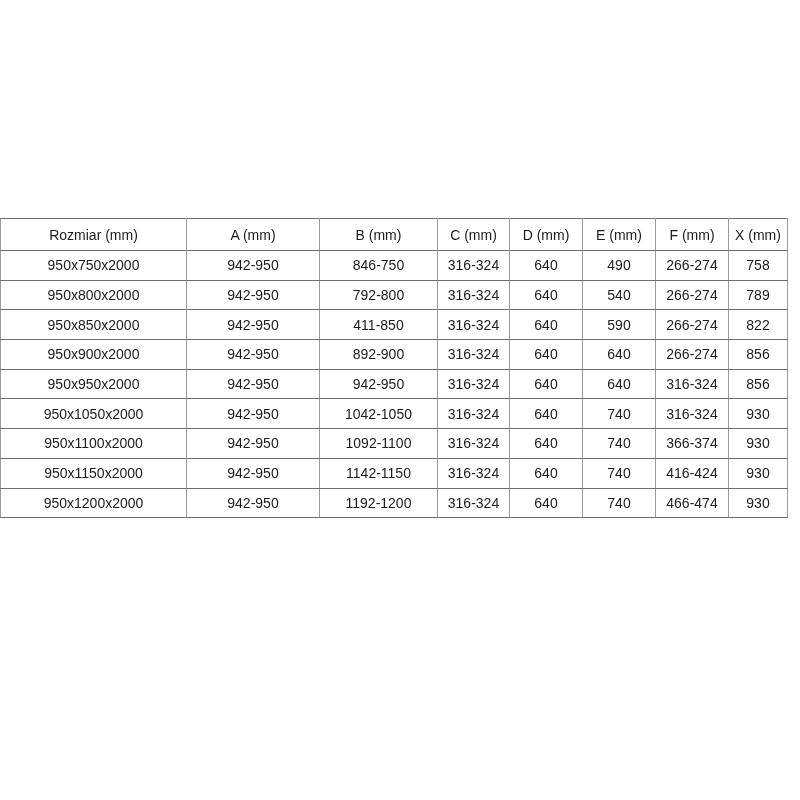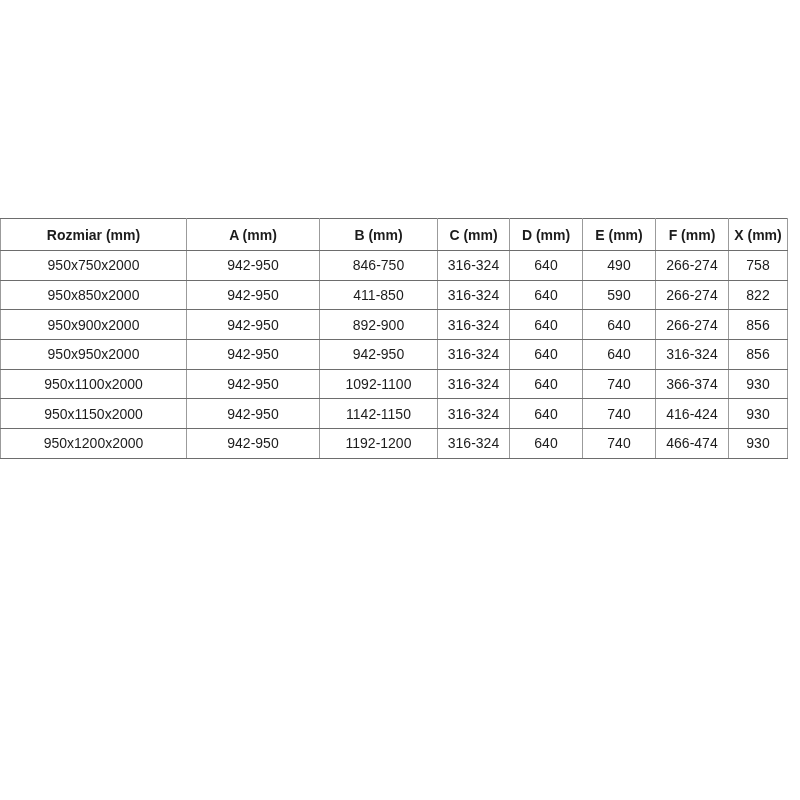--- a/index.html
+++ b/index.html
@@ -32,21 +32,21 @@
     text-align: center;
     vertical-align: middle;
     padding: 0;
     font-size: 14px;
     white-space: nowrap;
     overflow: hidden;
     background: #ffffff;
   }
   .dim-table thead th {
     height: 31px;
-    font-weight: bold;
+    font-weight: normal;
   }
   .dim-table tbody td {
     height: 28.7px;
     font-weight: normal;
   }
   col.c1 { width: 186px; }
   col.c2 { width: 133px; }
   col.c3 { width: 118px; }
   col.c4 { width: 72px; }
   col.c5 { width: 73px; }
@@ -86,20 +86,30 @@
           <td>950x750x2000</td>
           <td>942-950</td>
           <td>846-750</td>
           <td>316-324</td>
           <td>640</td>
           <td>490</td>
           <td>266-274</td>
           <td>758</td>
         </tr>
         <tr>
+          <td>950x800x2000</td>
+          <td>942-950</td>
+          <td>792-800</td>
+          <td>316-324</td>
+          <td>640</td>
+          <td>540</td>
+          <td>266-274</td>
+          <td>789</td>
+        </tr>
+        <tr>
           <td>950x850x2000</td>
           <td>942-950</td>
           <td>411-850</td>
           <td>316-324</td>
           <td>640</td>
           <td>590</td>
           <td>266-274</td>
           <td>822</td>
         </tr>
         <tr>
@@ -114,20 +124,30 @@
         </tr>
         <tr>
           <td>950x950x2000</td>
           <td>942-950</td>
           <td>942-950</td>
           <td>316-324</td>
           <td>640</td>
           <td>640</td>
           <td>316-324</td>
           <td>856</td>
+        </tr>
+        <tr>
+          <td>950x1050x2000</td>
+          <td>942-950</td>
+          <td>1042-1050</td>
+          <td>316-324</td>
+          <td>640</td>
+          <td>740</td>
+          <td>316-324</td>
+          <td>930</td>
         </tr>
         <tr>
           <td>950x1100x2000</td>
           <td>942-950</td>
           <td>1092-1100</td>
           <td>316-324</td>
           <td>640</td>
           <td>740</td>
           <td>366-374</td>
           <td>930</td>

